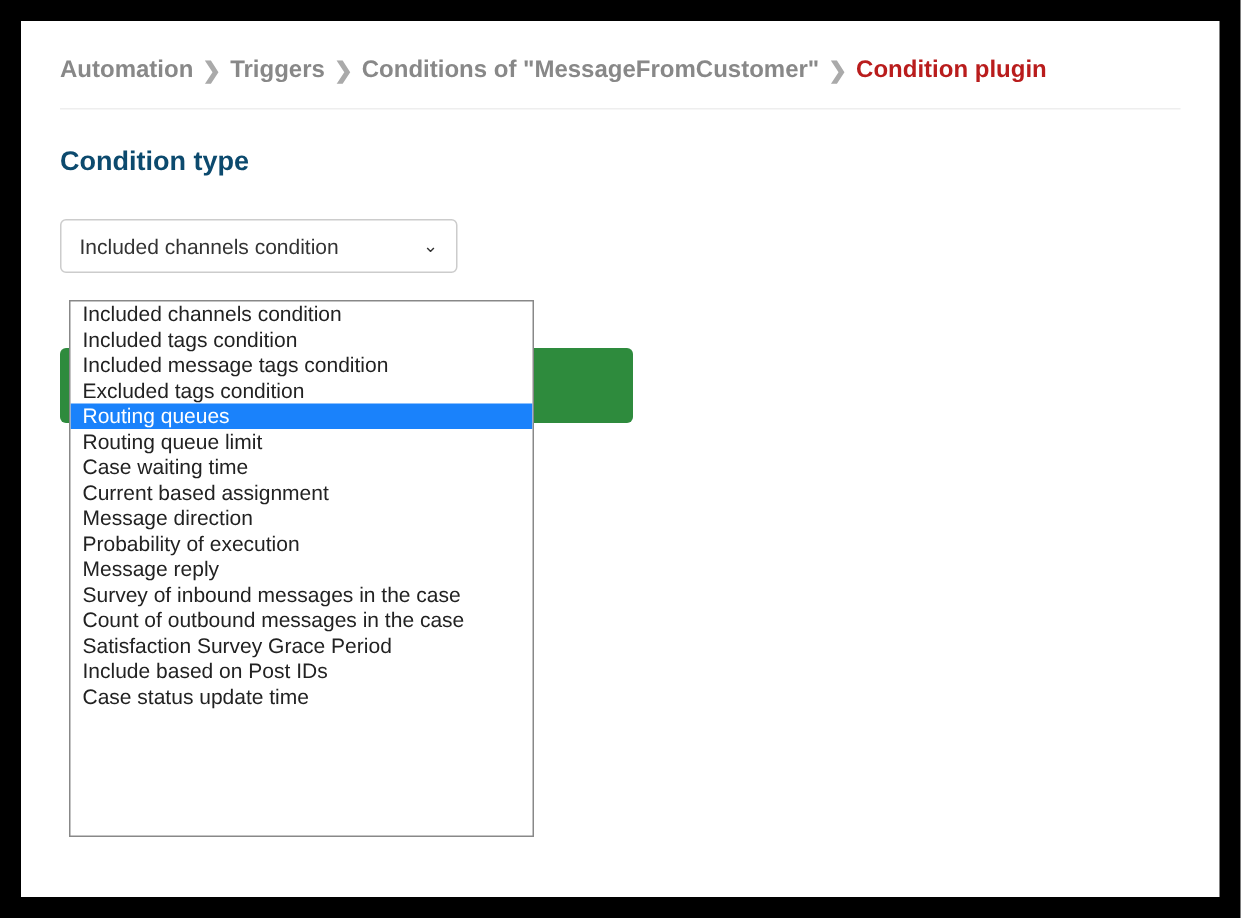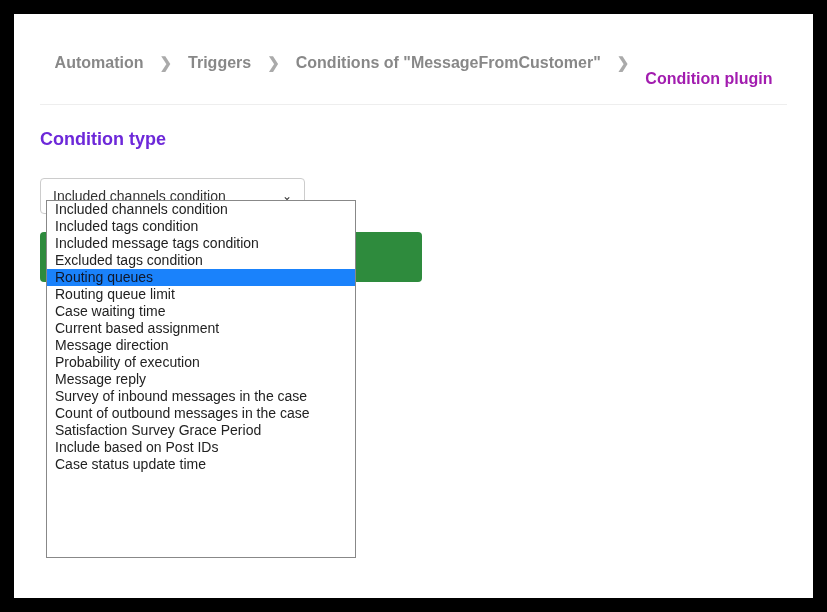--- a/index.html
+++ b/index.html
@@ -13,41 +13,39 @@
     .window {
       background: #fff;
       width: 100%;
       height: 100%;
       padding: 24px 26px;
       position: relative;
     }
     .breadcrumb {
       display: flex;
       align-items: center;
-      gap: 16px;
+      gap: 6px;
       font-size: 16px;
       font-weight: 700;
       color: #888;
       padding-bottom: 16px;
       border-bottom: 1px solid #eee;
-      justify-content: center;
     }
     .breadcrumb .chev {
       color: #aaa;
       font-size: 15px;
     }
     .breadcrumb .current {
-      color: #a21caf;
-      margin-top: 32px;
+      color: #b91c1c;
     }
     .heading {
       margin-top: 24px;
       font-size: 18px;
       font-weight: 700;
-      color: #6d28d9;
+      color: #0c4a6e;
     }
     .select-wrap {
       position: relative;
       margin-top: 28px;
       width: 265px;
     }
     .select {
       width: 100%;
       height: 36px;
       border: 1px solid #ccc;
@@ -120,21 +118,21 @@
       padding: 0px 8px;
       font-size: 14px;
       color: #222;
       cursor: pointer;
       white-space: nowrap;
       line-height: 17px;
       height: 17px;
     }
     .option.highlighted {
       background: #1a82fb;
-      color: #0f172a;
+      color: #ffffff;
     }
     .dropdown-inner {
       padding-bottom: 20px;
     }
   </style>
 </head>
 <body>
 
 <div class="window">
 

